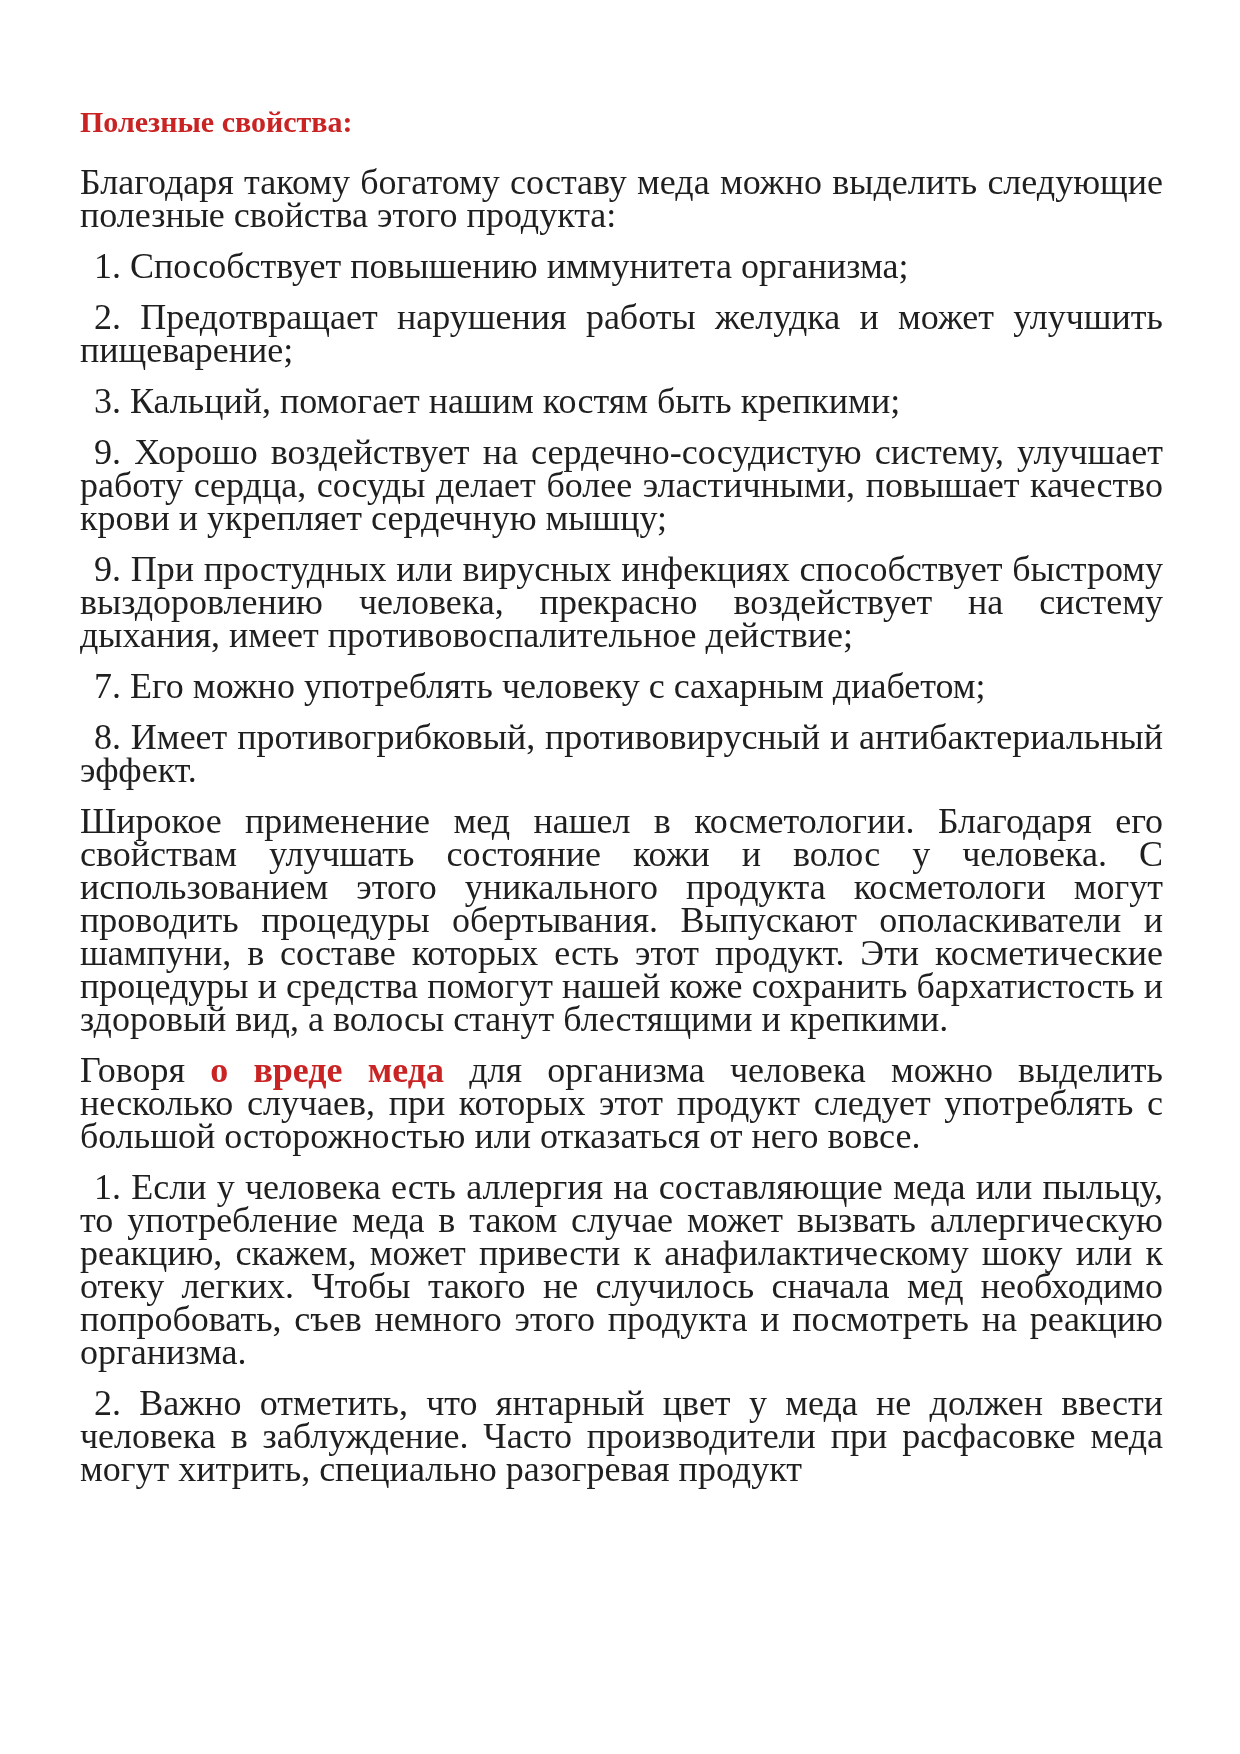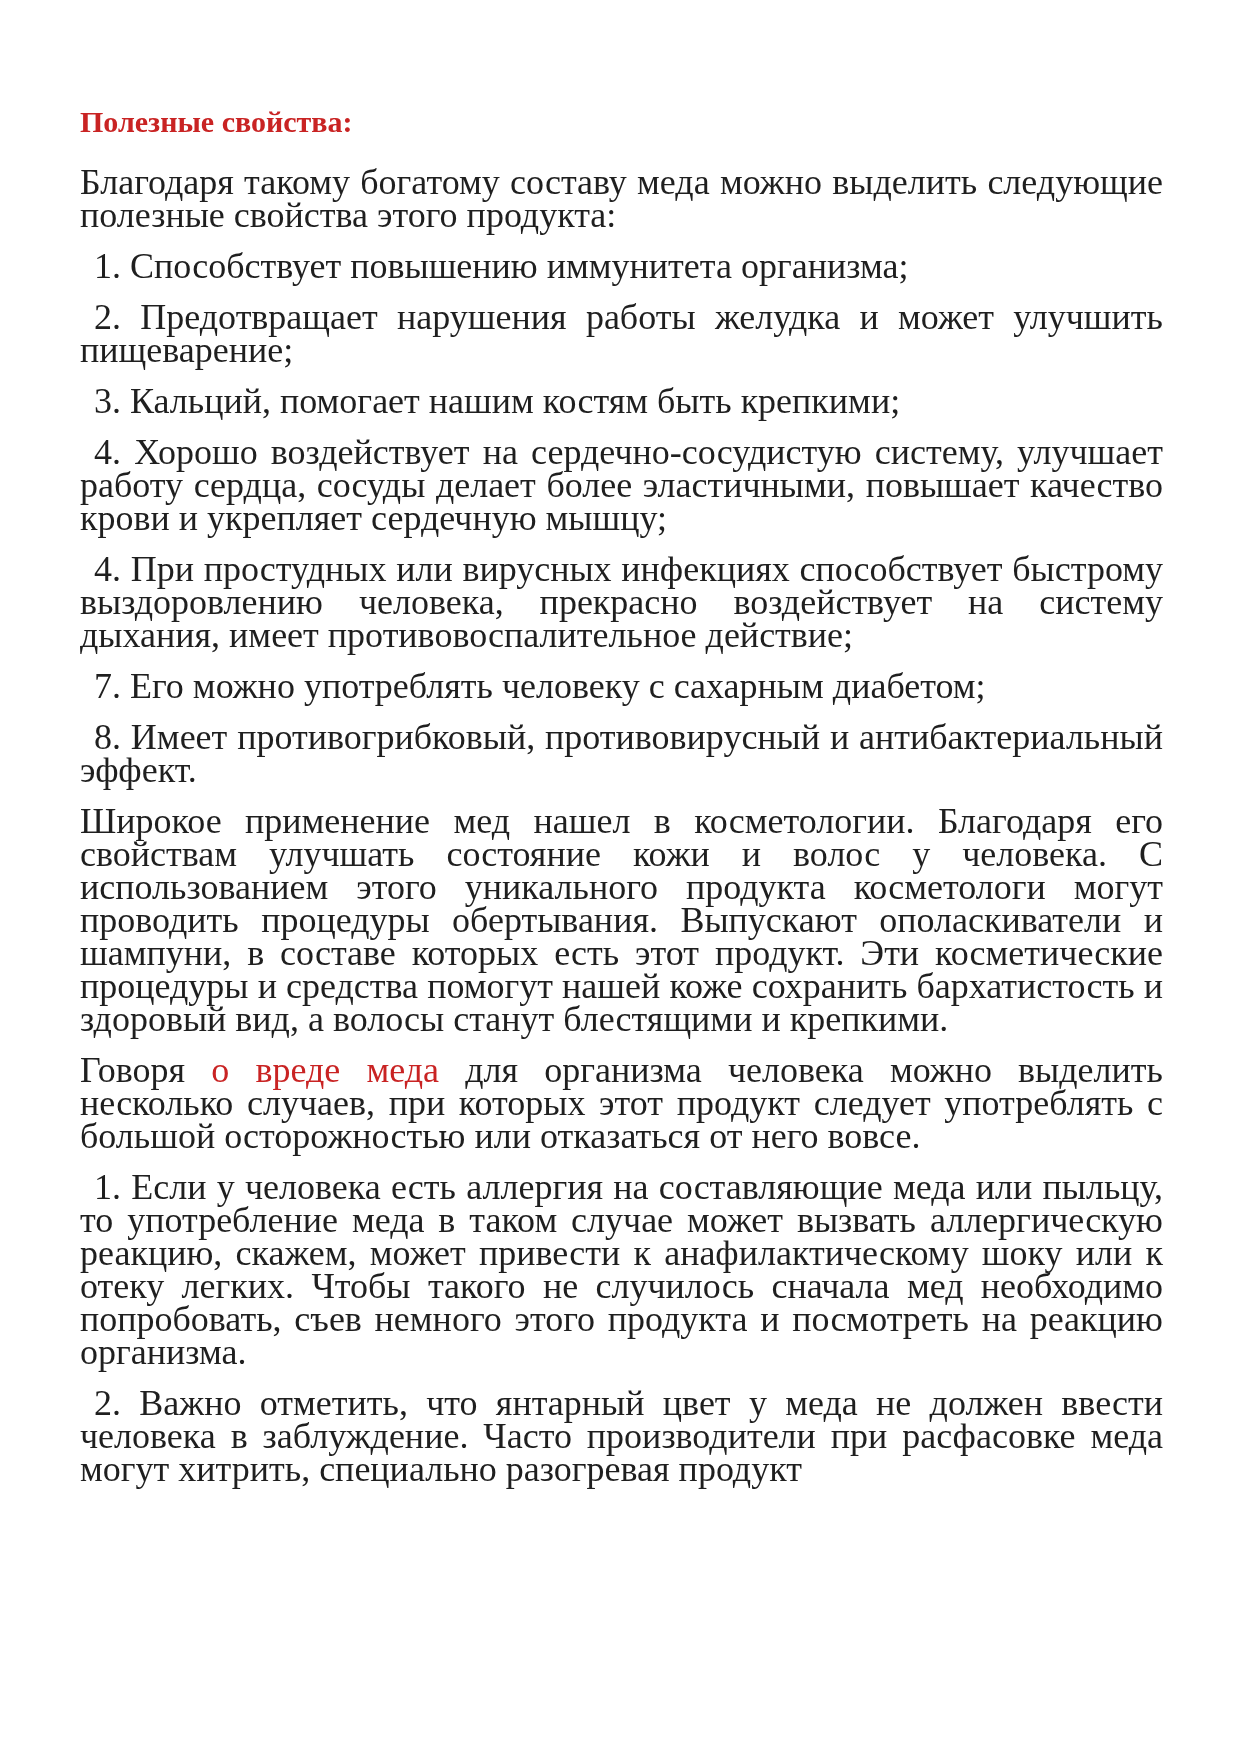--- a/index.html
+++ b/index.html
@@ -37,37 +37,37 @@
   }
   .para.item {
     text-indent: 14px;
     font-family: Liberation Serif, serif;
   }
   .para:last-child {
     margin-bottom: 8px;
   }
   .red-bold {
     color: var(--accent-red, #c92323);
-    font-weight: normal;
+    font-weight: bold;
   }
 </style>
 </head>
 <body>
 
 <div class="page">
 
   <h1 class="heading">Полезные свойства:</h1>
 
   <p class="para">Благодаря такому богатому составу меда можно выделить следующие полезные свойства этого продукта:</p>
 
   <p class="para item">1. Способствует повышению иммунитета организма;</p>
   <p class="para item">2. Предотвращает  нарушения работы желудка и может улучшить пищеварение;</p>
   <p class="para item">3. Кальций, помогает нашим костям быть крепкими;</p>
-  <p class="para item">4. Хорошо воздействует на сердечно-сосудистую систему, улучшает работу сердца, сосуды делает более эластичными, повышает качество крови и укрепляет сердечную мышцу;</p>
-  <p class="para item">4. При простудных или вирусных инфекциях способствует быстрому выздоровлению человека, прекрасно воздействует на систему дыхания, имеет противовоспалительное действие;</p>
+  <p class="para item">9. Хорошо воздействует на сердечно-сосудистую систему, улучшает работу сердца, сосуды делает более эластичными, повышает качество крови и укрепляет сердечную мышцу;</p>
+  <p class="para item">9. При простудных или вирусных инфекциях способствует быстрому выздоровлению человека, прекрасно воздействует на систему дыхания, имеет противовоспалительное действие;</p>
   <p class="para item">7. Его можно употреблять человеку с сахарным диабетом;</p>
   <p class="para item">8. Имеет противогрибковый, противовирусный и антибактериальный эффект.</p>
 
   <p class="para">Широкое применение мед нашел в косметологии. Благодаря его свойствам  улучшать состояние кожи и волос у человека. С использованием этого уникального продукта косметологи могут проводить процедуры обертывания. Выпускают ополаскиватели и шампуни, в составе которых есть этот продукт. Эти косметические процедуры и средства помогут нашей коже сохранить бархатистость и здоровый вид, а волосы станут блестящими и крепкими.</p>
 
   <p class="para"><span>Говоря </span><span class="red-bold">о вреде меда</span><span> для организма человека можно выделить несколько случаев, при которых этот продукт следует употреблять с большой осторожностью или отказаться от него вовсе.</span></p>
 
   <p class="para item">1. Если у человека есть аллергия на составляющие меда или пыльцу, то употребление меда в таком случае может вызвать аллергическую реакцию, скажем, может привести к анафилактическому шоку или к отеку легких. Чтобы такого не случилось сначала мед необходимо попробовать, съев немного этого продукта и посмотреть на реакцию организма.</p>
   <p class="para item">2. Важно отметить, что янтарный цвет у меда не должен ввести человека в заблуждение. Часто производители при расфасовке меда могут хитрить, специально разогревая продукт</p>
 

